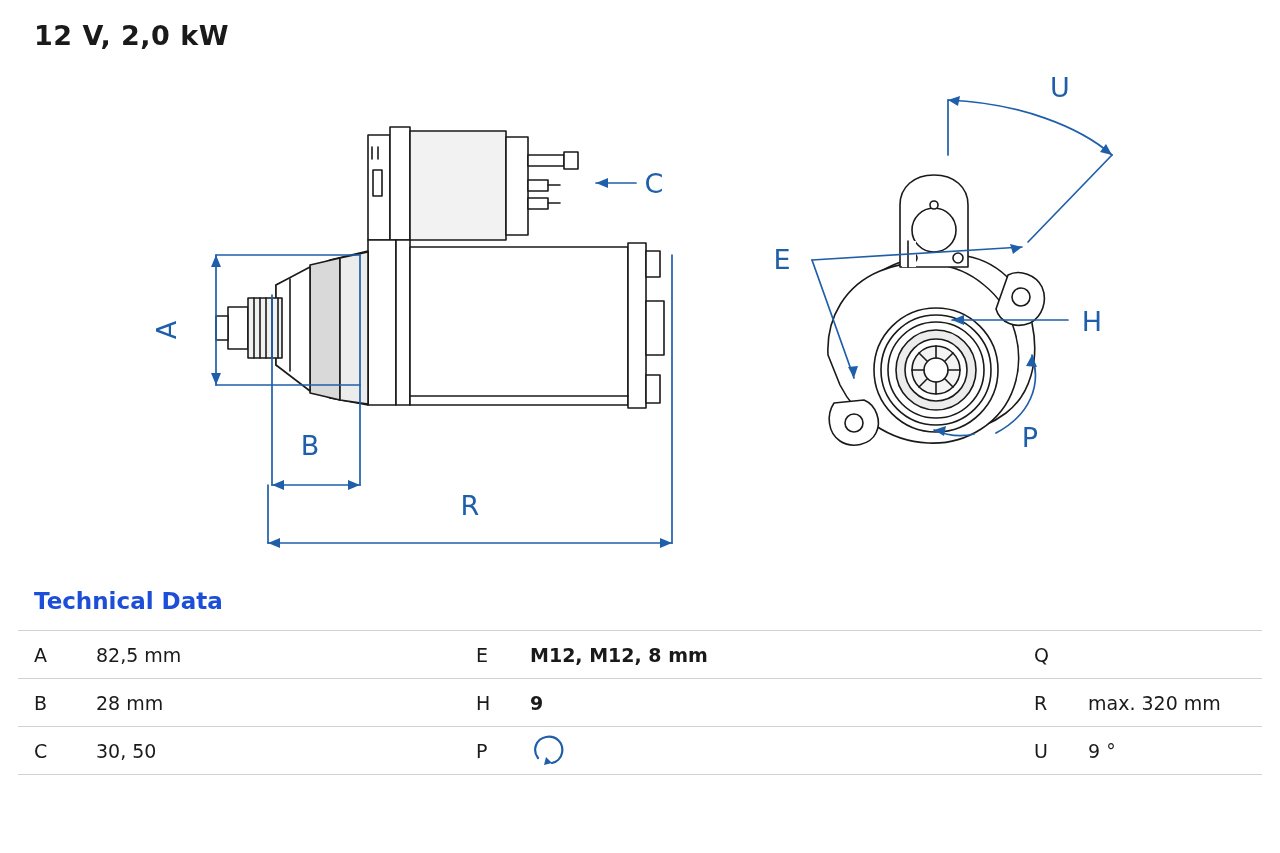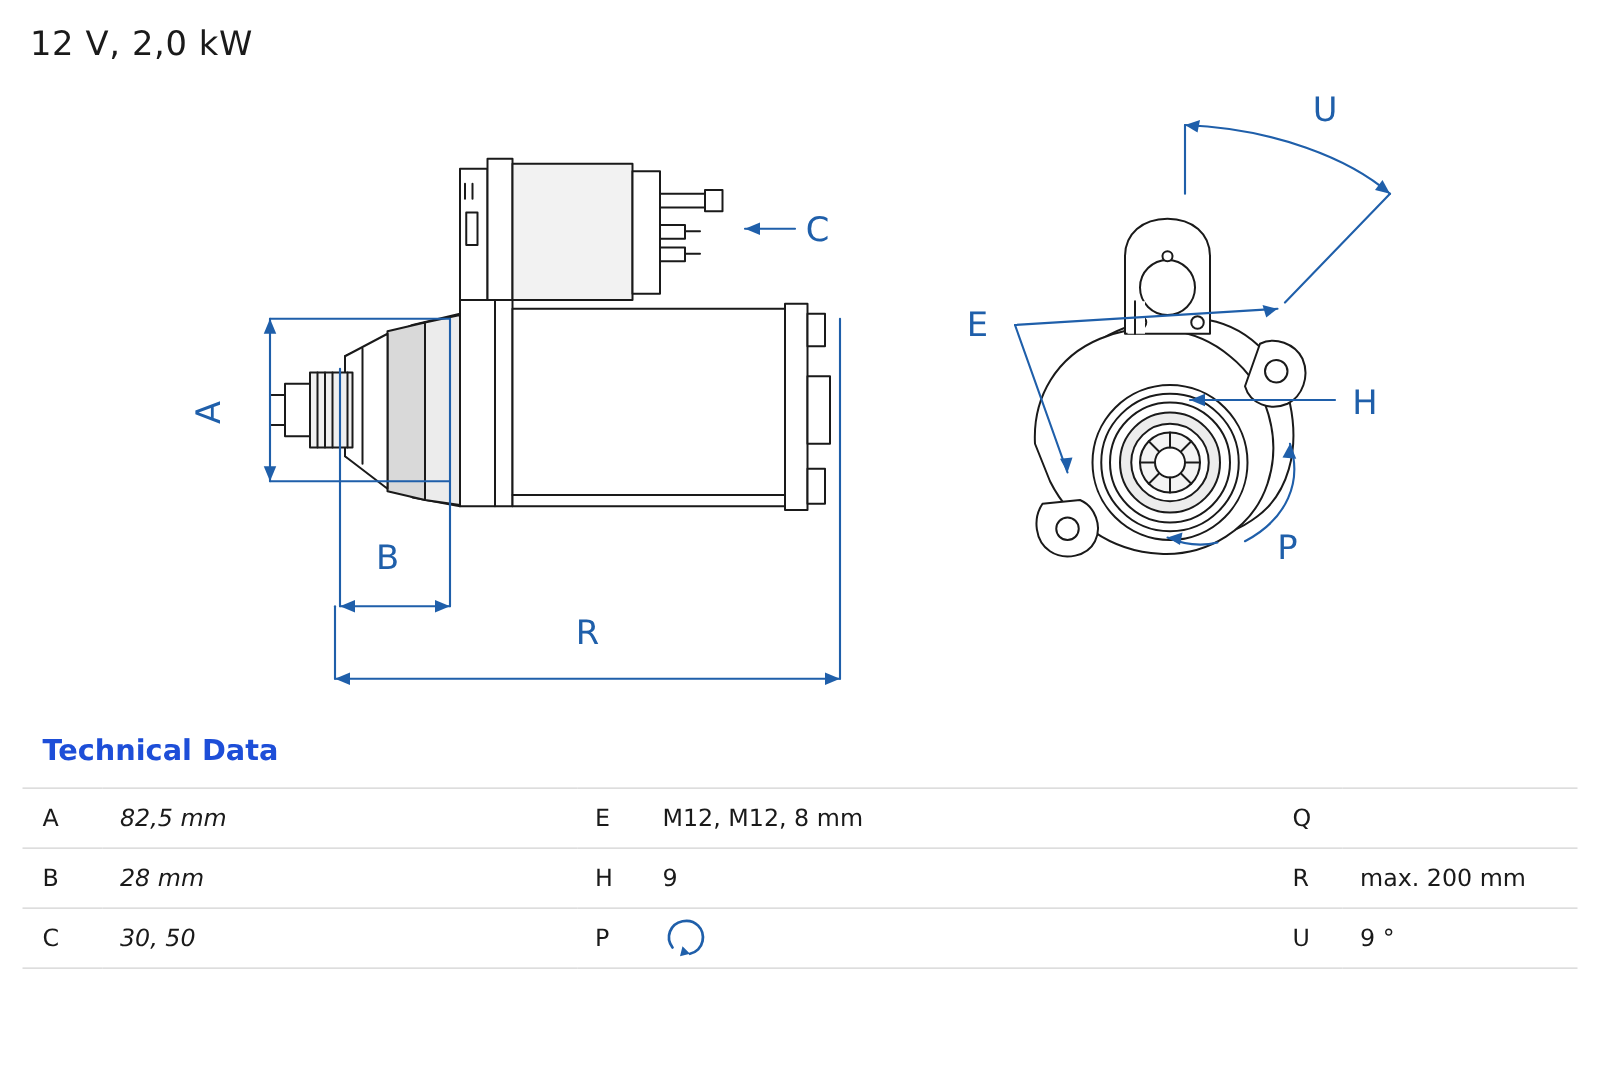--- a/index.html
+++ b/index.html
@@ -15,24 +15,24 @@
     position: relative;
     overflow: hidden;
   }
   .page {
     position: relative;
     width: 1280px;
     height: 853px;
   }
   .title {
     position: absolute;
-    left: 24px;
+    left: 34px;
     top: 20px;
     font-size: 27px;
-    font-weight: normal;
+    font-weight: bold;
     letter-spacing: 0.5px;
     color: #1a1a1a;
   }
   .drawing {
     position: absolute;
     left: 0;
     top: 55px;
     width: 1280px;
     height: 520px;
   }
@@ -62,24 +62,23 @@
     vertical-align: middle;
     color: #1a1a1a;
     background: #fff;
   }
   table.tech td.key {
     width: 48px;
     padding-left: 16px;
   }
   table.tech td.val {
     width: 366px;
-    font-style: italic;
   }
   table.tech td.key2 { width: 40px; }
-  table.tech td.val2 { width: 490px; }
+  table.tech td.val2 { width: 490px; font-weight: bold; }
   table.tech td.key3 { width: 40px; }
   table.tech td.val3 { width: auto; }
   .pcell svg { display: block; }
 </style>
 </head>
 <body>
 
 <div class="page">
 
   <div class="title">12 V, 2,0 kW</div>
@@ -261,21 +260,21 @@
         <td class="val2">M12, M12, 8 mm</td>
         <td class="key3">Q</td>
         <td class="val3"></td>
       </tr>
       <tr>
         <td class="key">B</td>
         <td class="val">28 mm</td>
         <td class="key2">H</td>
         <td class="val2">9</td>
         <td class="key3">R</td>
-        <td class="val3">max. 200 mm</td>
+        <td class="val3">max. 320 mm</td>
       </tr>
       <tr>
         <td class="key">C</td>
         <td class="val">30, 50</td>
         <td class="key2">P</td>
         <td class="val2 pcell">
           <svg width="40" height="34" viewBox="0 0 40 34">
             <path d="M 8 24 C 2 16 6 5 16 3 C 26 1 34 9 32 19 C 31 24 27 28 22 29" fill="none" stroke="#1f5faa" stroke-width="2.2" stroke-linecap="round"></path>
             <polygon points="22,29 16,23 14,31" fill="#1f5faa"></polygon>
           </svg>

